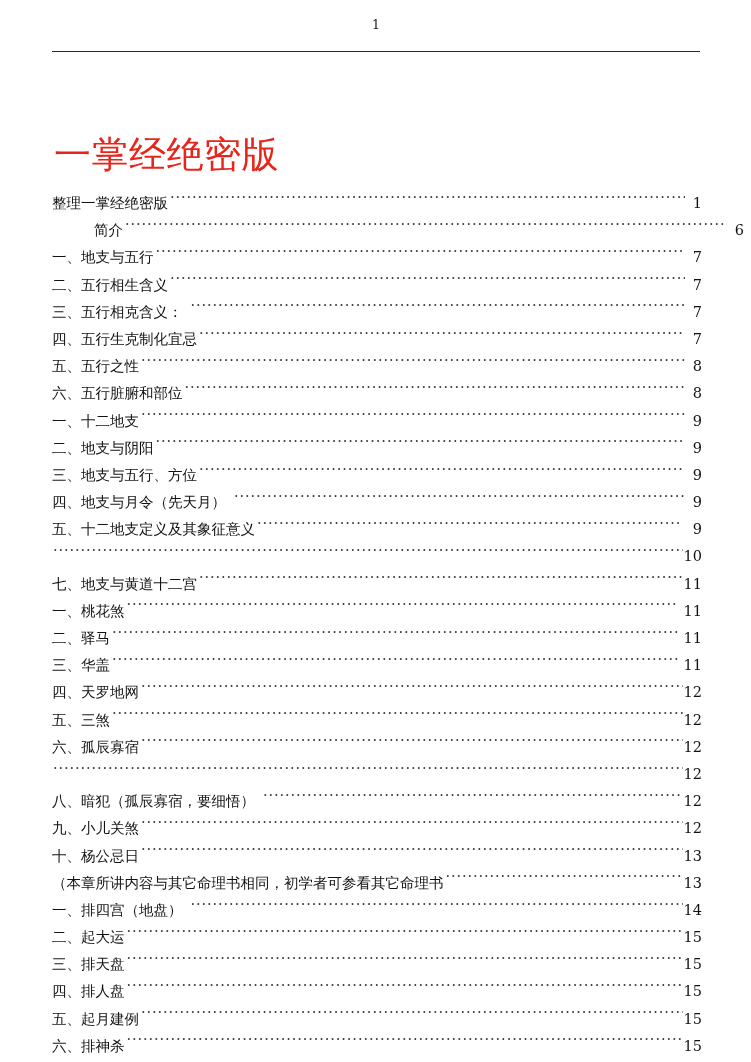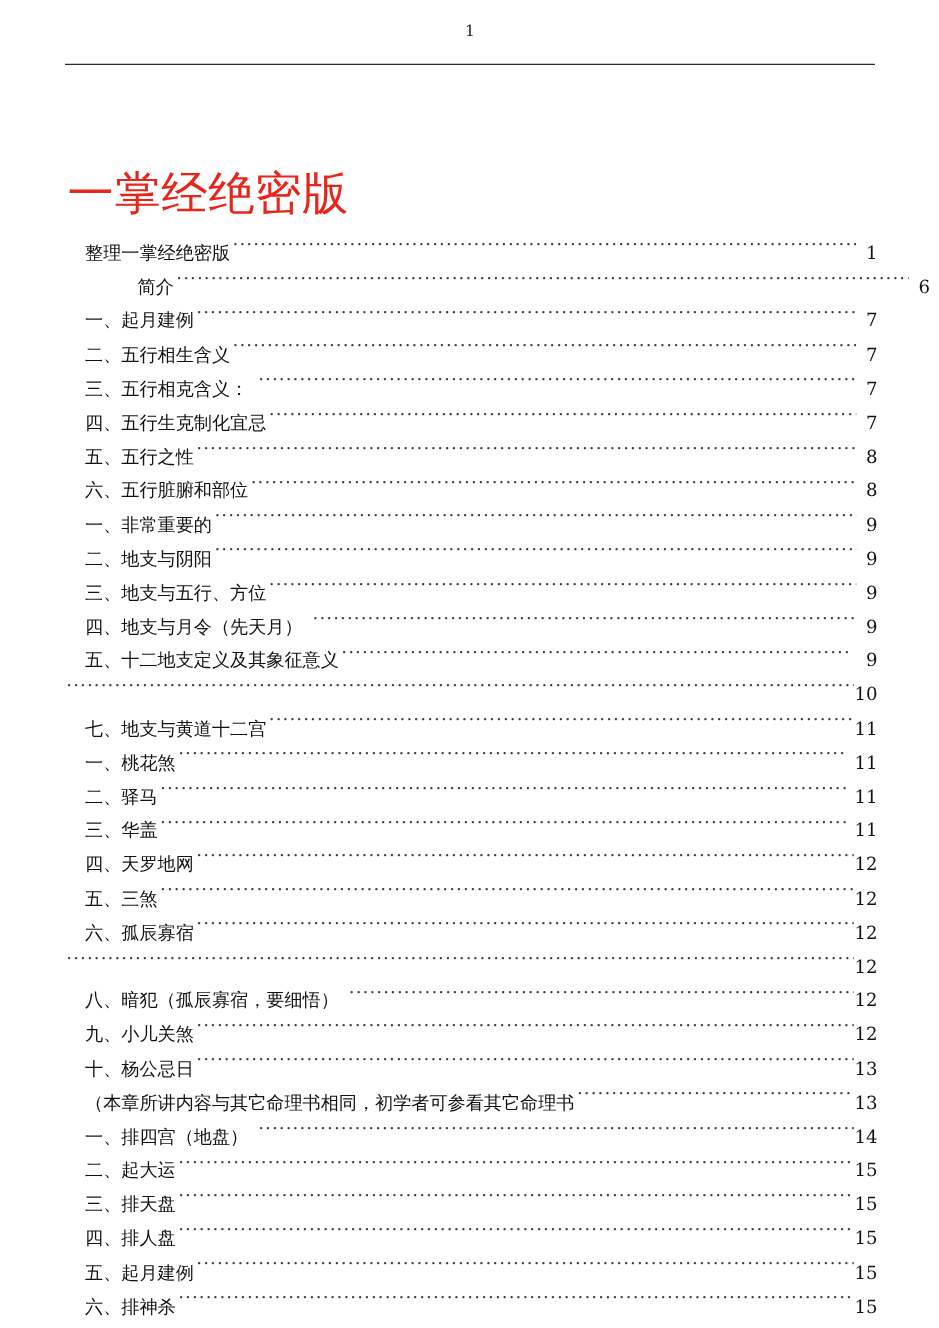--- a/index.html
+++ b/index.html
@@ -80,21 +80,20 @@
     white-space: nowrap;
     overflow: hidden;
   }
   .toc-entry.level-2 {
     padding-left: 42px;
   }
 
   .toc-text {
     flex: 0 0 auto;
     padding-right: 1px;
-    margin-left: 16px;
   }
 
   .toc-leader {
     flex: 1 1 auto;
     position: relative;
     height: 1em;
     overflow: hidden;
     margin: 0 1px;
   }
   .toc-leader::after {
@@ -139,21 +138,21 @@
         <span class="toc-text">整理一掌经绝密版</span>
         <span class="toc-leader"></span>
         <span class="toc-page">1</span>
       </div>
       <div class="toc-entry level-2">
         <span class="toc-text">简介</span>
         <span class="toc-leader"></span>
         <span class="toc-page">6</span>
       </div>
       <div class="toc-entry">
-        <span class="toc-text">一、起月建例</span>
+        <span class="toc-text">一、地支与五行</span>
         <span class="toc-leader"></span>
         <span class="toc-page">7</span>
       </div>
       <div class="toc-entry">
         <span class="toc-text">二、五行相生含义</span>
         <span class="toc-leader"></span>
         <span class="toc-page">7</span>
       </div>
       <div class="toc-entry gap">
         <span class="toc-text">三、五行相克含义：</span>
@@ -169,21 +168,21 @@
         <span class="toc-text">五、五行之性</span>
         <span class="toc-leader"></span>
         <span class="toc-page">8</span>
       </div>
       <div class="toc-entry">
         <span class="toc-text">六、五行脏腑和部位</span>
         <span class="toc-leader"></span>
         <span class="toc-page">8</span>
       </div>
       <div class="toc-entry">
-        <span class="toc-text">一、非常重要的</span>
+        <span class="toc-text">一、十二地支</span>
         <span class="toc-leader"></span>
         <span class="toc-page">9</span>
       </div>
       <div class="toc-entry">
         <span class="toc-text">二、地支与阴阳</span>
         <span class="toc-leader"></span>
         <span class="toc-page">9</span>
       </div>
       <div class="toc-entry">
         <span class="toc-text">三、地支与五行、方位</span>

